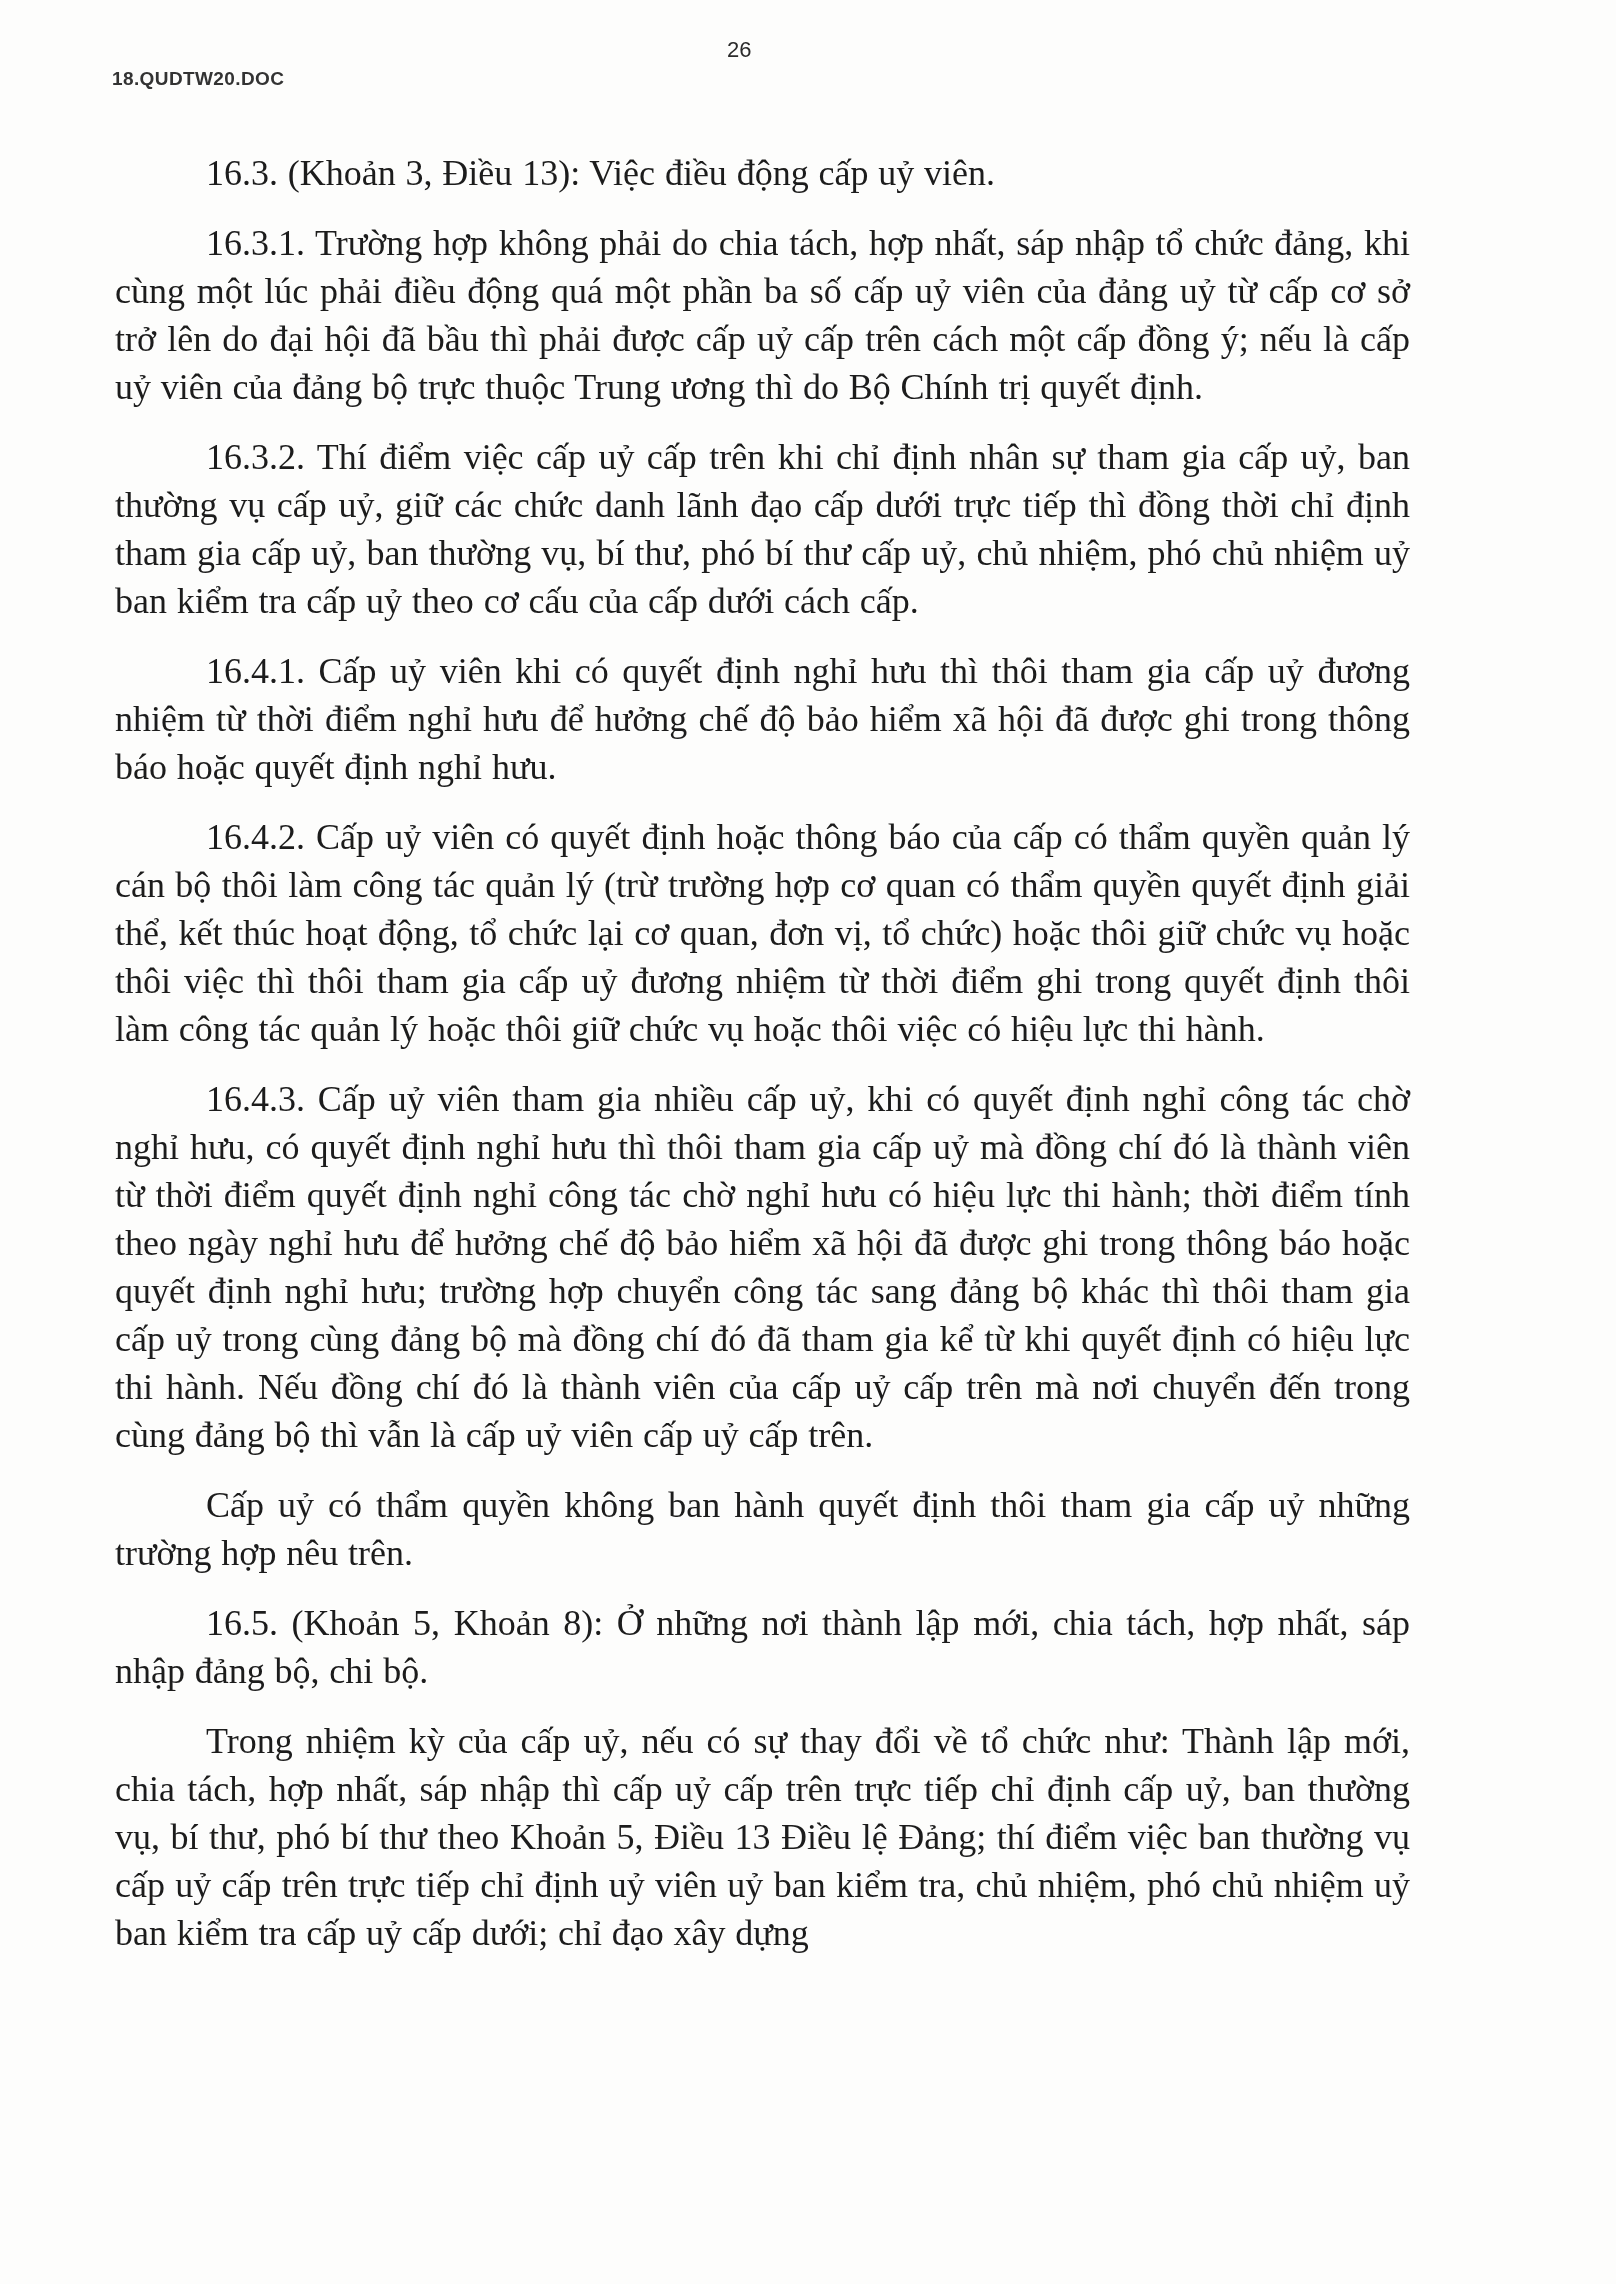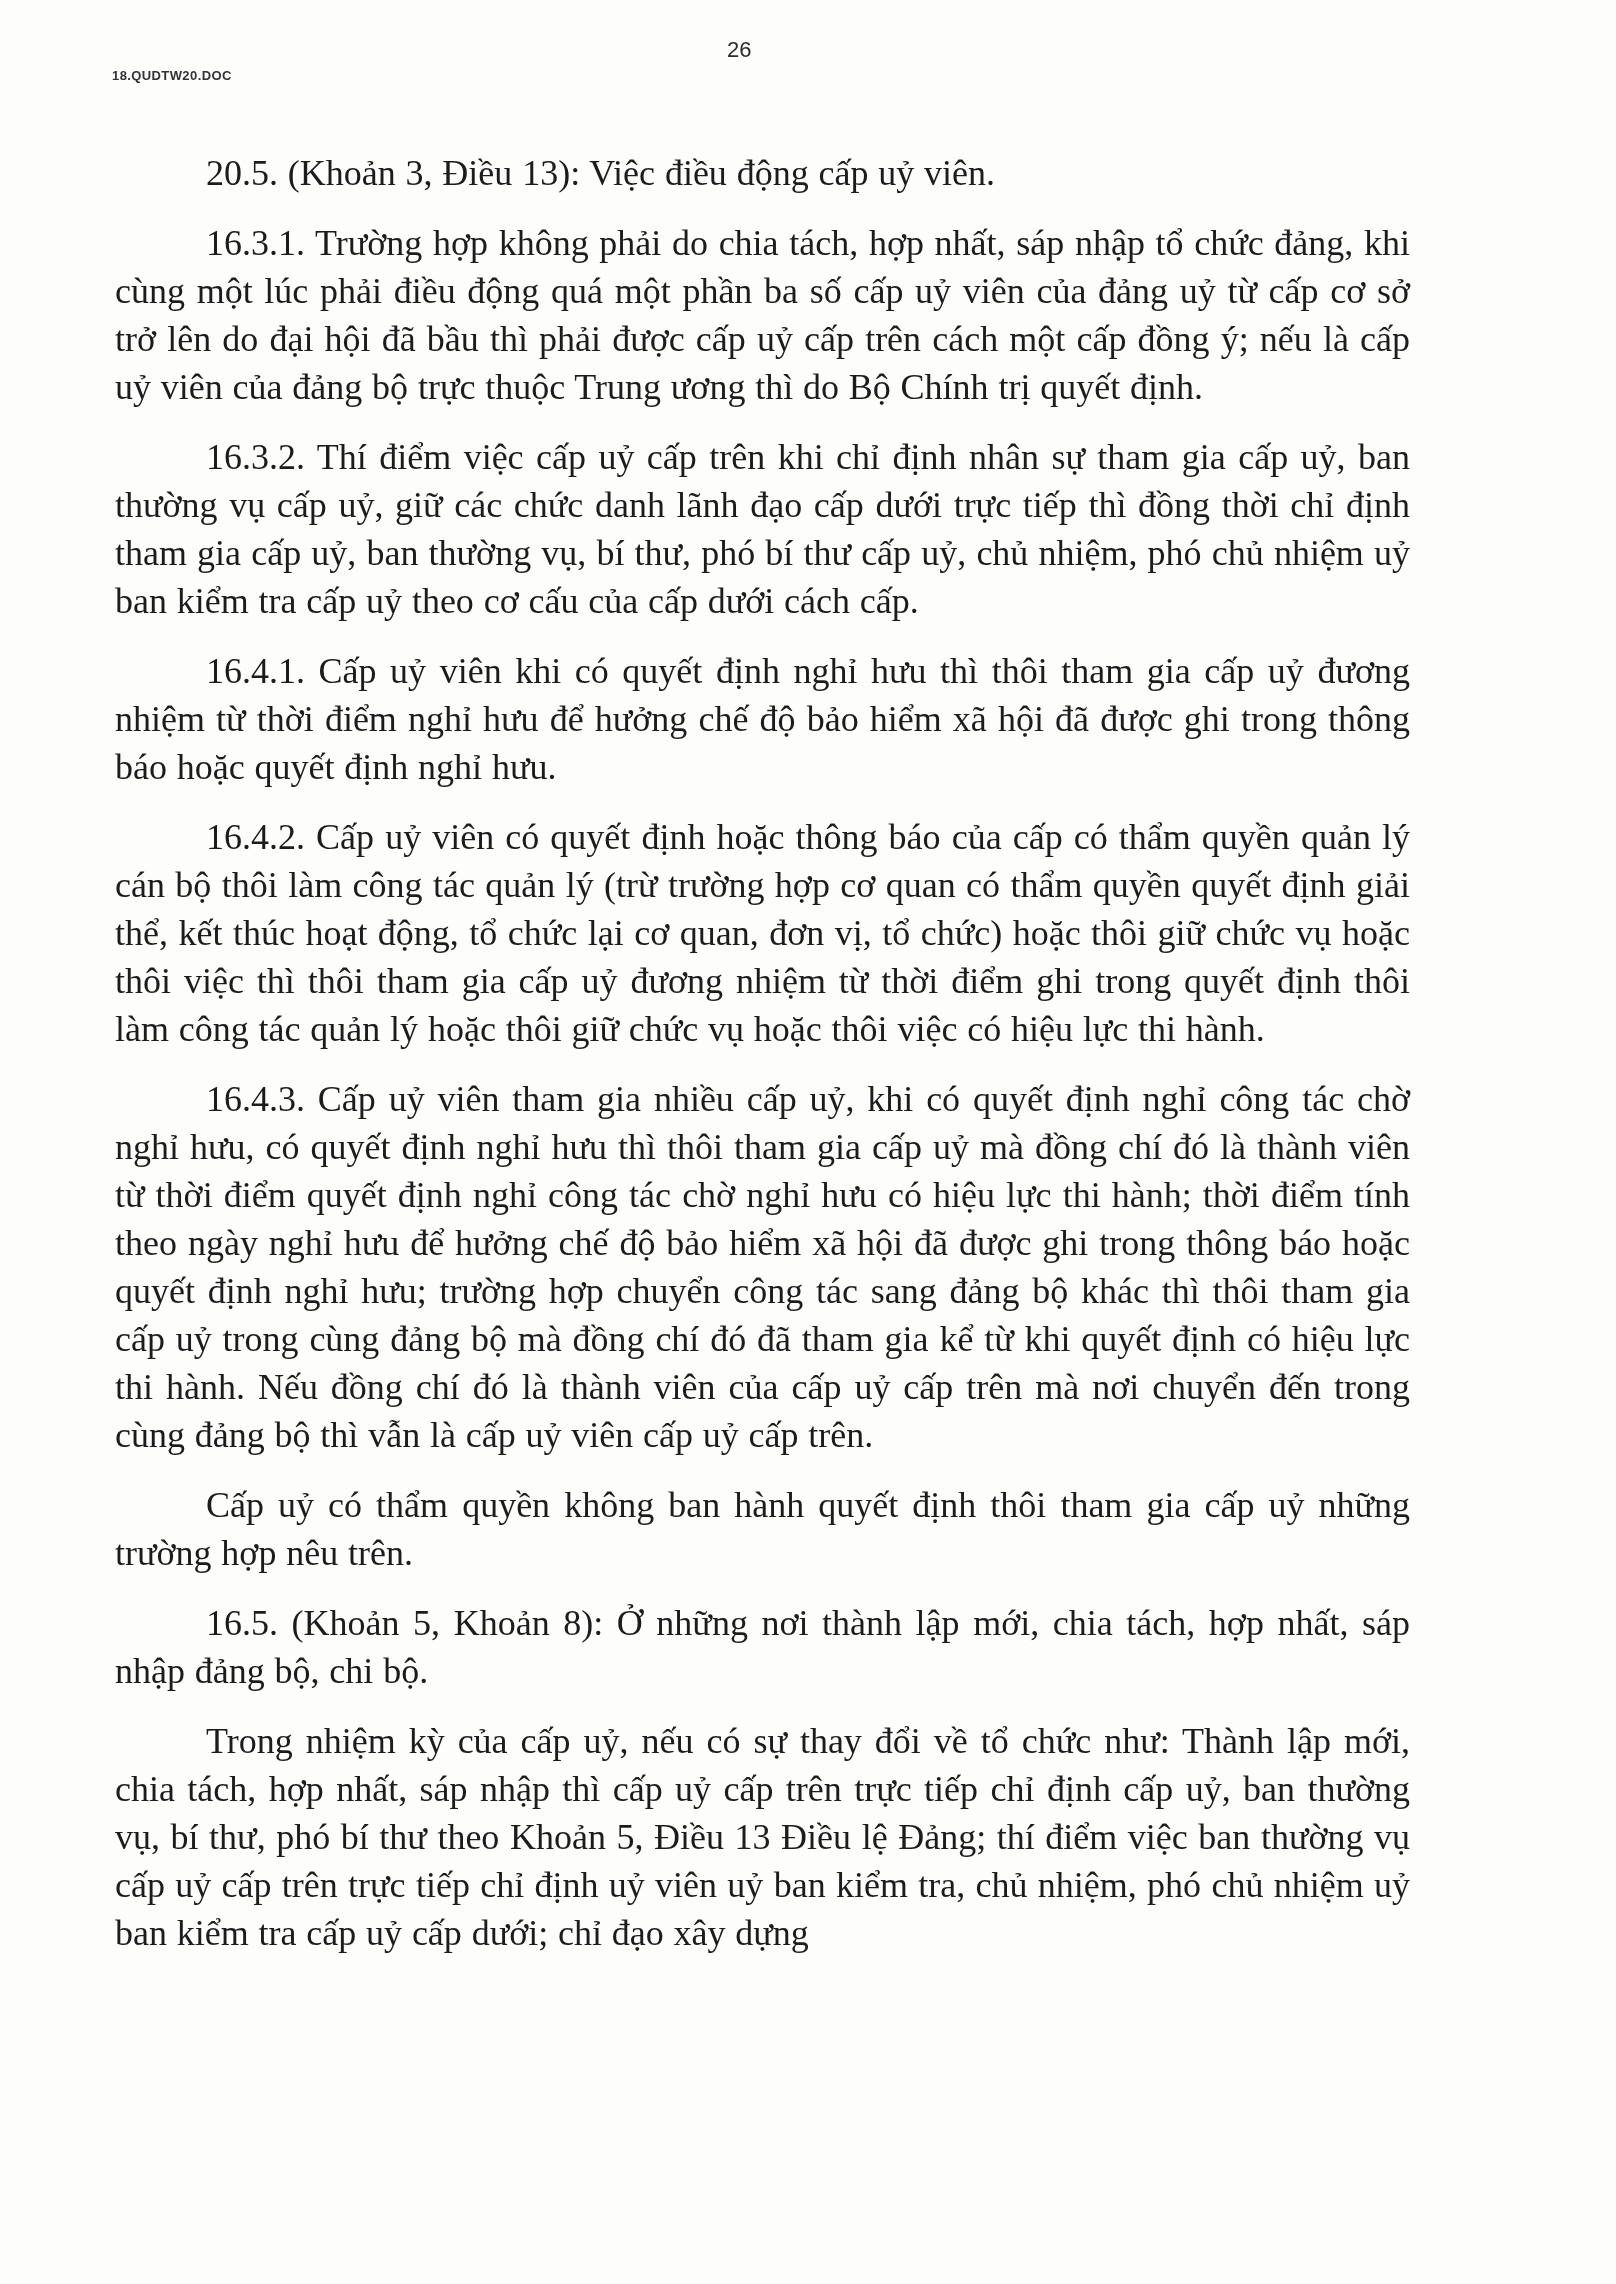--- a/index.html
+++ b/index.html
@@ -14,21 +14,21 @@
     margin: 0 auto;
     background: #fdfdfc;
     color: #1c1c1c;
     overflow: hidden;
   }
   .doc-ref {
     position: absolute;
     left: 112px;
     top: 68px;
     font-family: "Liberation Sans", sans-serif;
-    font-size: 13px;
+    font-size: 19px;
     font-weight: 600;
     letter-spacing: 0.4px;
     color: #333333;
   }
   .page-number {
     position: absolute;
     left: 727px;
     top: 37px;
     font-family: "Liberation Sans", sans-serif;
     font-size: 22px;
@@ -54,21 +54,21 @@
 </head>
 <body>
 
 <div class="page">
 
   <div class="doc-ref">18.QUDTW20.DOC</div>
 
   <div class="page-number">26</div>
 
   <div class="content">
-    <p class="para">20.5. (Khoản 3, Điều 13): Việc điều động cấp uỷ viên.</p>
+    <p class="para">16.3. (Khoản 3, Điều 13): Việc điều động cấp uỷ viên.</p>
     <p class="para">16.3.1. Trường hợp không phải do chia tách, hợp nhất, sáp nhập tổ chức đảng, khi cùng một lúc phải điều động quá một phần ba số cấp uỷ viên của đảng uỷ từ cấp cơ sở trở lên do đại hội đã bầu thì phải được cấp uỷ cấp trên cách một cấp đồng ý; nếu là cấp uỷ viên của đảng bộ trực thuộc Trung ương thì do Bộ Chính trị quyết định.</p>
     <p class="para">16.3.2. Thí điểm việc cấp uỷ cấp trên khi chỉ định nhân sự tham gia cấp uỷ, ban thường vụ cấp uỷ, giữ các chức danh lãnh đạo cấp dưới trực tiếp thì đồng thời chỉ định tham gia cấp uỷ, ban thường vụ, bí thư, phó bí thư cấp uỷ, chủ nhiệm, phó chủ nhiệm uỷ ban kiểm tra cấp uỷ theo cơ cấu của cấp dưới cách cấp.</p>
     <p class="para">16.4.1. Cấp uỷ viên khi có quyết định nghỉ hưu thì thôi tham gia cấp uỷ đương nhiệm từ thời điểm nghỉ hưu để hưởng chế độ bảo hiểm xã hội đã được ghi trong thông báo hoặc quyết định nghỉ hưu.</p>
     <p class="para">16.4.2. Cấp uỷ viên có quyết định hoặc thông báo của cấp có thẩm quyền quản lý cán bộ thôi làm công tác quản lý (trừ trường hợp cơ quan có thẩm quyền quyết định giải thể, kết thúc hoạt động, tổ chức lại cơ quan, đơn vị, tổ chức) hoặc thôi giữ chức vụ hoặc thôi việc thì thôi tham gia cấp uỷ đương nhiệm từ thời điểm ghi trong quyết định thôi làm công tác quản lý hoặc thôi giữ chức vụ hoặc thôi việc có hiệu lực thi hành.</p>
     <p class="para">16.4.3. Cấp uỷ viên tham gia nhiều cấp uỷ, khi có quyết định nghỉ công tác chờ nghỉ hưu, có quyết định nghỉ hưu thì thôi tham gia cấp uỷ mà đồng chí đó là thành viên từ thời điểm quyết định nghỉ công tác chờ nghỉ hưu có hiệu lực thi hành; thời điểm tính theo ngày nghỉ hưu để hưởng chế độ bảo hiểm xã hội đã được ghi trong thông báo hoặc quyết định nghỉ hưu; trường hợp chuyển công tác sang đảng bộ khác thì thôi tham gia cấp uỷ trong cùng đảng bộ mà đồng chí đó đã tham gia kể từ khi quyết định có hiệu lực thi hành. Nếu đồng chí đó là thành viên của cấp uỷ cấp trên mà nơi chuyển đến trong cùng đảng bộ thì vẫn là cấp uỷ viên cấp uỷ cấp trên.</p>
     <p class="para">Cấp uỷ có thẩm quyền không ban hành quyết định thôi tham gia cấp uỷ những trường hợp nêu trên.</p>
     <p class="para">16.5. (Khoản 5, Khoản 8): Ở những nơi thành lập mới, chia tách, hợp nhất, sáp nhập đảng bộ, chi bộ.</p>
     <p class="para">Trong nhiệm kỳ của cấp uỷ, nếu có sự thay đổi về tổ chức như: Thành lập mới, chia tách, hợp nhất, sáp nhập thì cấp uỷ cấp trên trực tiếp chỉ định cấp uỷ, ban thường vụ, bí thư, phó bí thư theo Khoản 5, Điều 13 Điều lệ Đảng; thí điểm việc ban thường vụ cấp uỷ cấp trên trực tiếp chỉ định uỷ viên uỷ ban kiểm tra, chủ nhiệm, phó chủ nhiệm uỷ ban kiểm tra cấp uỷ cấp dưới; chỉ đạo xây dựng</p>
   </div>
 

